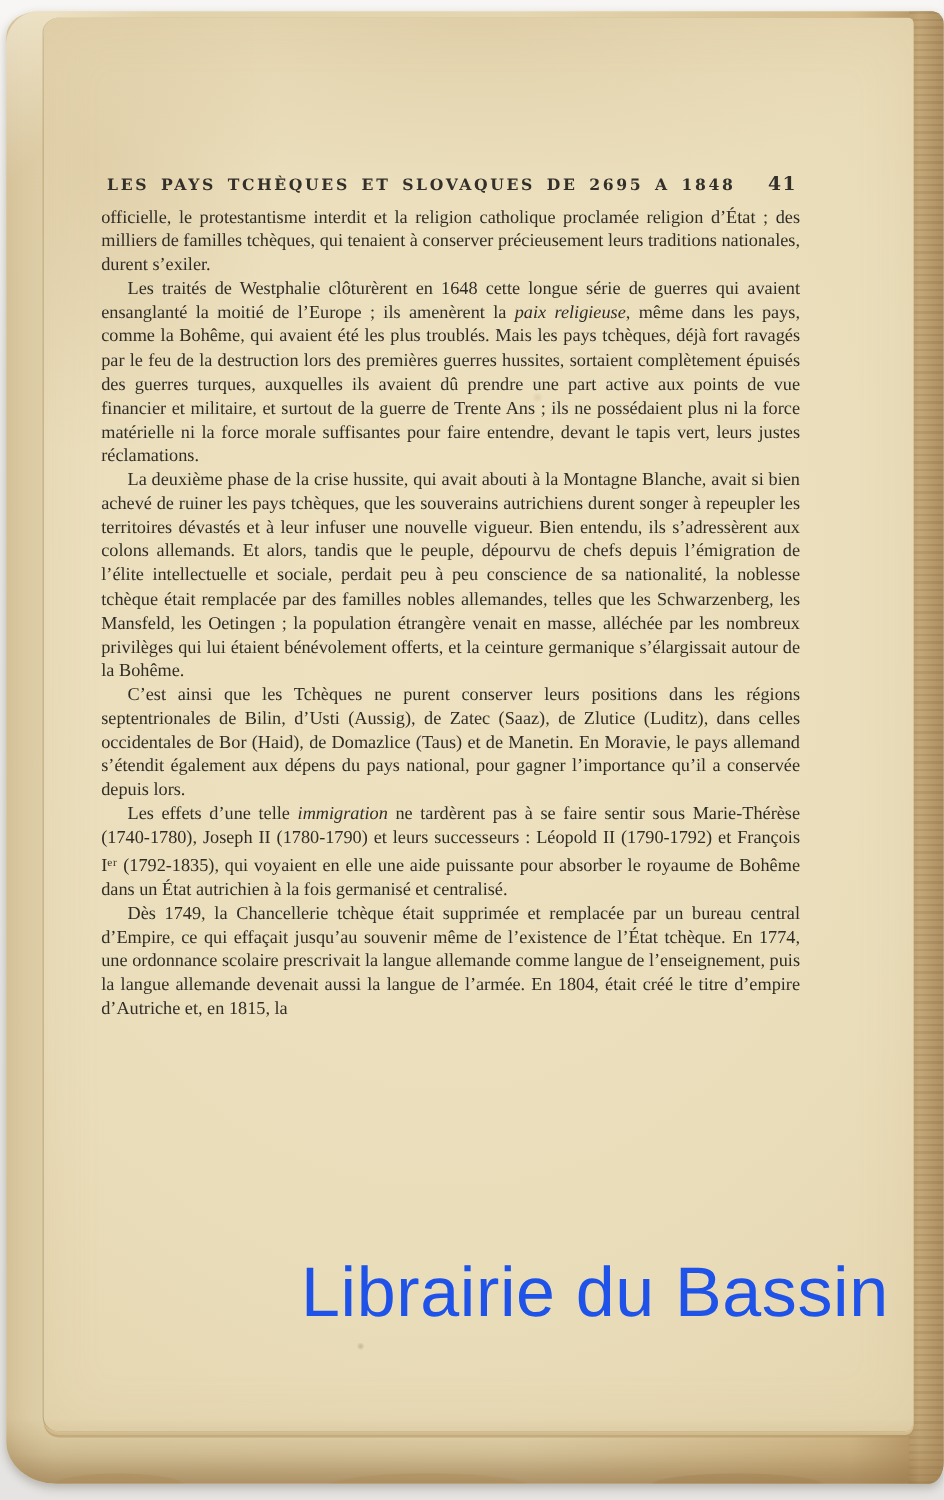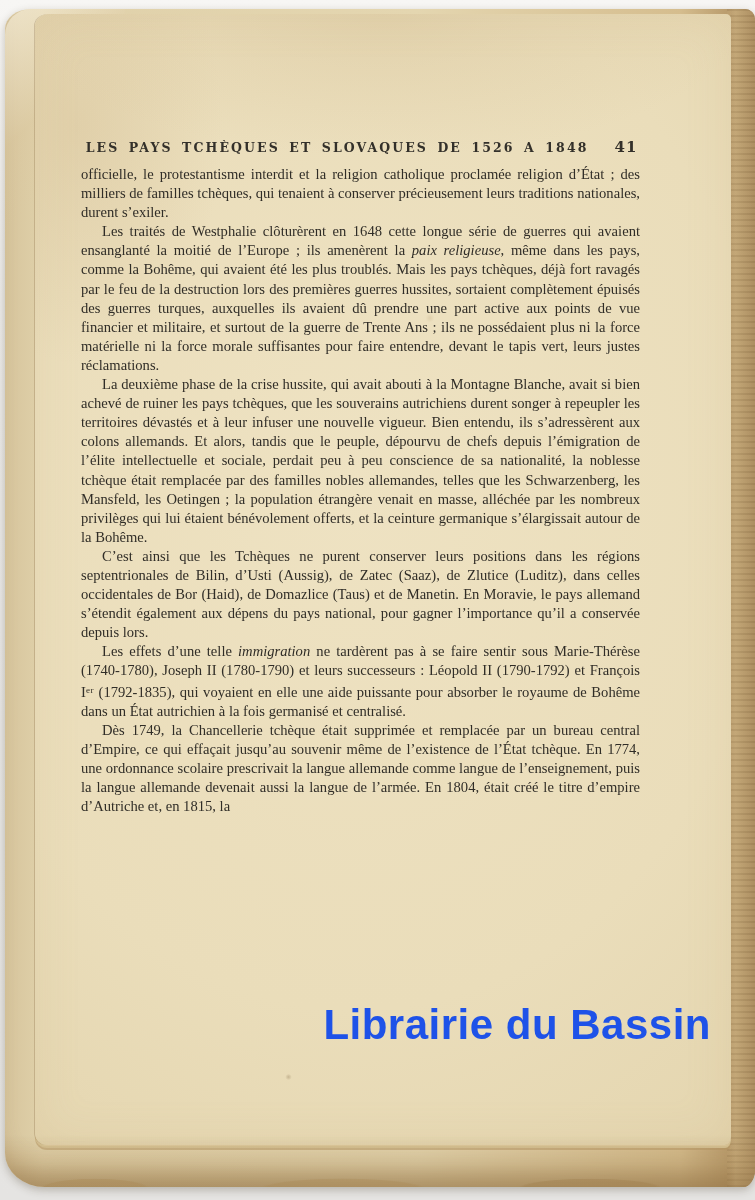--- a/index.html
+++ b/index.html
@@ -78,39 +78,39 @@
     font-family:Liberation Serif, serif;
   }
   .text-block p{margin:0;text-indent:21px;}
   .text-block p.no-indent{text-indent:0;}
   .it{font-style:italic;}
   .sup{font-size:.62em;vertical-align:.45em;letter-spacing:.5px;}
   
   .watermark{
     position:absolute;top:987px;right:20px;
     font-family:"Liberation Sans", sans-serif;
-    font-size:42px;font-weight:700;letter-spacing:.5px;white-space:nowrap;margin-left:48px;
+    font-size:56px;font-weight:400;letter-spacing:.5px;white-space:nowrap;margin-left:48px;
   }
   
   .stain-a{position:absolute;left:390px;top:300px;width:10px;height:8px;border-radius:50%;
     background:radial-gradient(circle,rgba(160,130,85,.18),transparent 70%);}
   .stain-b{position:absolute;left:250px;top:1060px;width:7px;height:6px;border-radius:50%;
     background:radial-gradient(circle,rgba(120,95,60,.3),transparent 70%);}
 </style>
 </head>
 <body>
 
 <div class="scene">
   <div class="book">
     <div class="fore-edge-right"></div>
     <div class="page">
       <div class="page-inner">
 
         <div class="runhead">
-          <span class="title">LES PAYS TCHÈQUES ET SLOVAQUES DE 1526 A 1848</span>
+          <span class="title">LES PAYS TCHÈQUES ET SLOVAQUES DE 2695 A 1848</span>
           <span class="pagenum">41</span>
         </div>
 
         <div class="text-block" id="text-block">
             <p class="no-indent"><span>officielle, le protestantisme interdit et la religion catholique proclamée religion d’État ; des milliers de familles tchèques, qui tenaient à conserver précieusement leurs traditions nationales, durent s’exiler.</span></p>
             <p><span>Les traités de Westphalie clôturèrent en 1648 cette longue série de guerres qui avaient ensanglanté la moitié de l’Europe ; ils amenèrent la </span><span class="it">paix religieuse</span><span>, même dans les pays, comme la Bohême, qui avaient été les plus troublés. Mais les pays tchèques, déjà fort ravagés par le feu de la destruction lors des premières guerres hussites, sortaient complètement épuisés des guerres turques, auxquelles ils avaient dû prendre une part active aux points de vue financier et militaire, et surtout de la guerre de Trente Ans ; ils ne possédaient plus ni la force matérielle ni la force morale suffisantes pour faire entendre, devant le tapis vert, leurs justes réclamations.</span></p>
             <p><span>La deuxième phase de la crise hussite, qui avait abouti à la Montagne Blanche, avait si bien achevé de ruiner les pays tchèques, que les souverains autrichiens durent songer à repeupler les territoires dévastés et à leur infuser une nouvelle vigueur. Bien entendu, ils s’adressèrent aux colons allemands. Et alors, tandis que le peuple, dépourvu de chefs depuis l’émigration de l’élite intellectuelle et sociale, perdait peu à peu conscience de sa nationalité, la noblesse tchèque était remplacée par des familles nobles allemandes, telles que les Schwarzenberg, les Mansfeld, les Oetingen ; la population étrangère venait en masse, alléchée par les nombreux privilèges qui lui étaient bénévolement offerts, et la ceinture germanique s’élargissait autour de la Bohême.</span></p>
             <p><span>C’est ainsi que les Tchèques ne purent conserver leurs positions dans les régions septentrionales de Bilin, d’Usti (Aussig), de Zatec (Saaz), de Zlutice (Luditz), dans celles occidentales de Bor (Haid), de Domazlice (Taus) et de Manetin. En Moravie, le pays allemand s’étendit également aux dépens du pays national, pour gagner l’importance qu’il a conservée depuis lors.</span></p>
             <p><span>Les effets d’une telle </span><span class="it">immigration</span><span> ne tardèrent pas à se faire sentir sous Marie-Thérèse (1740-1780), Joseph II (1780-1790) et leurs successeurs : Léopold II (1790-1792) et François I</span><span class="sup">er</span><span> (1792-1835), qui voyaient en elle une aide puissante pour absorber le royaume de Bohême dans un État autrichien à la fois germanisé et centralisé.</span></p>
             <p><span>Dès 1749, la Chancellerie tchèque était supprimée et remplacée par un bureau central d’Empire, ce qui effaçait jusqu’au souvenir même de l’existence de l’État tchèque. En 1774, une ordonnance scolaire prescrivait la langue allemande comme langue de l’enseignement, puis la langue allemande devenait aussi la langue de l’armée. En 1804, était créé le titre d’empire d’Autriche et, en 1815, la</span></p>

